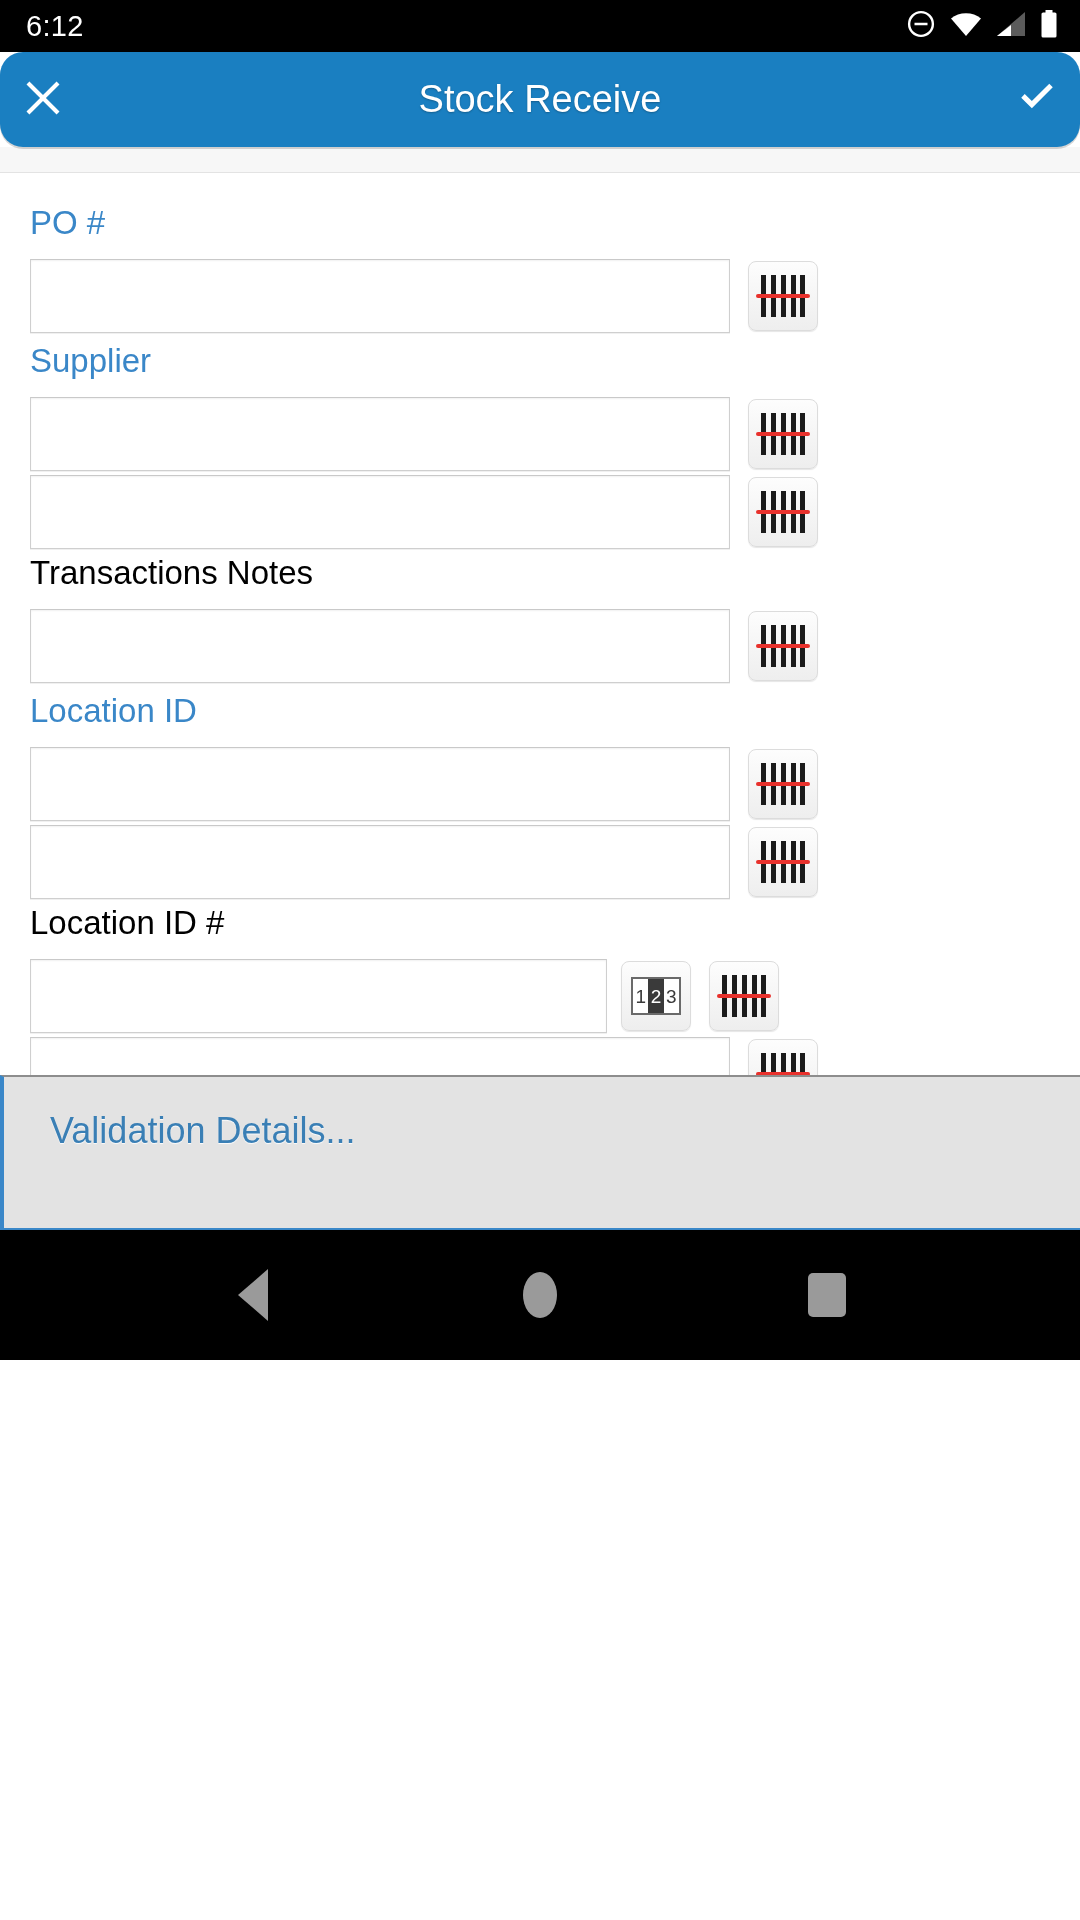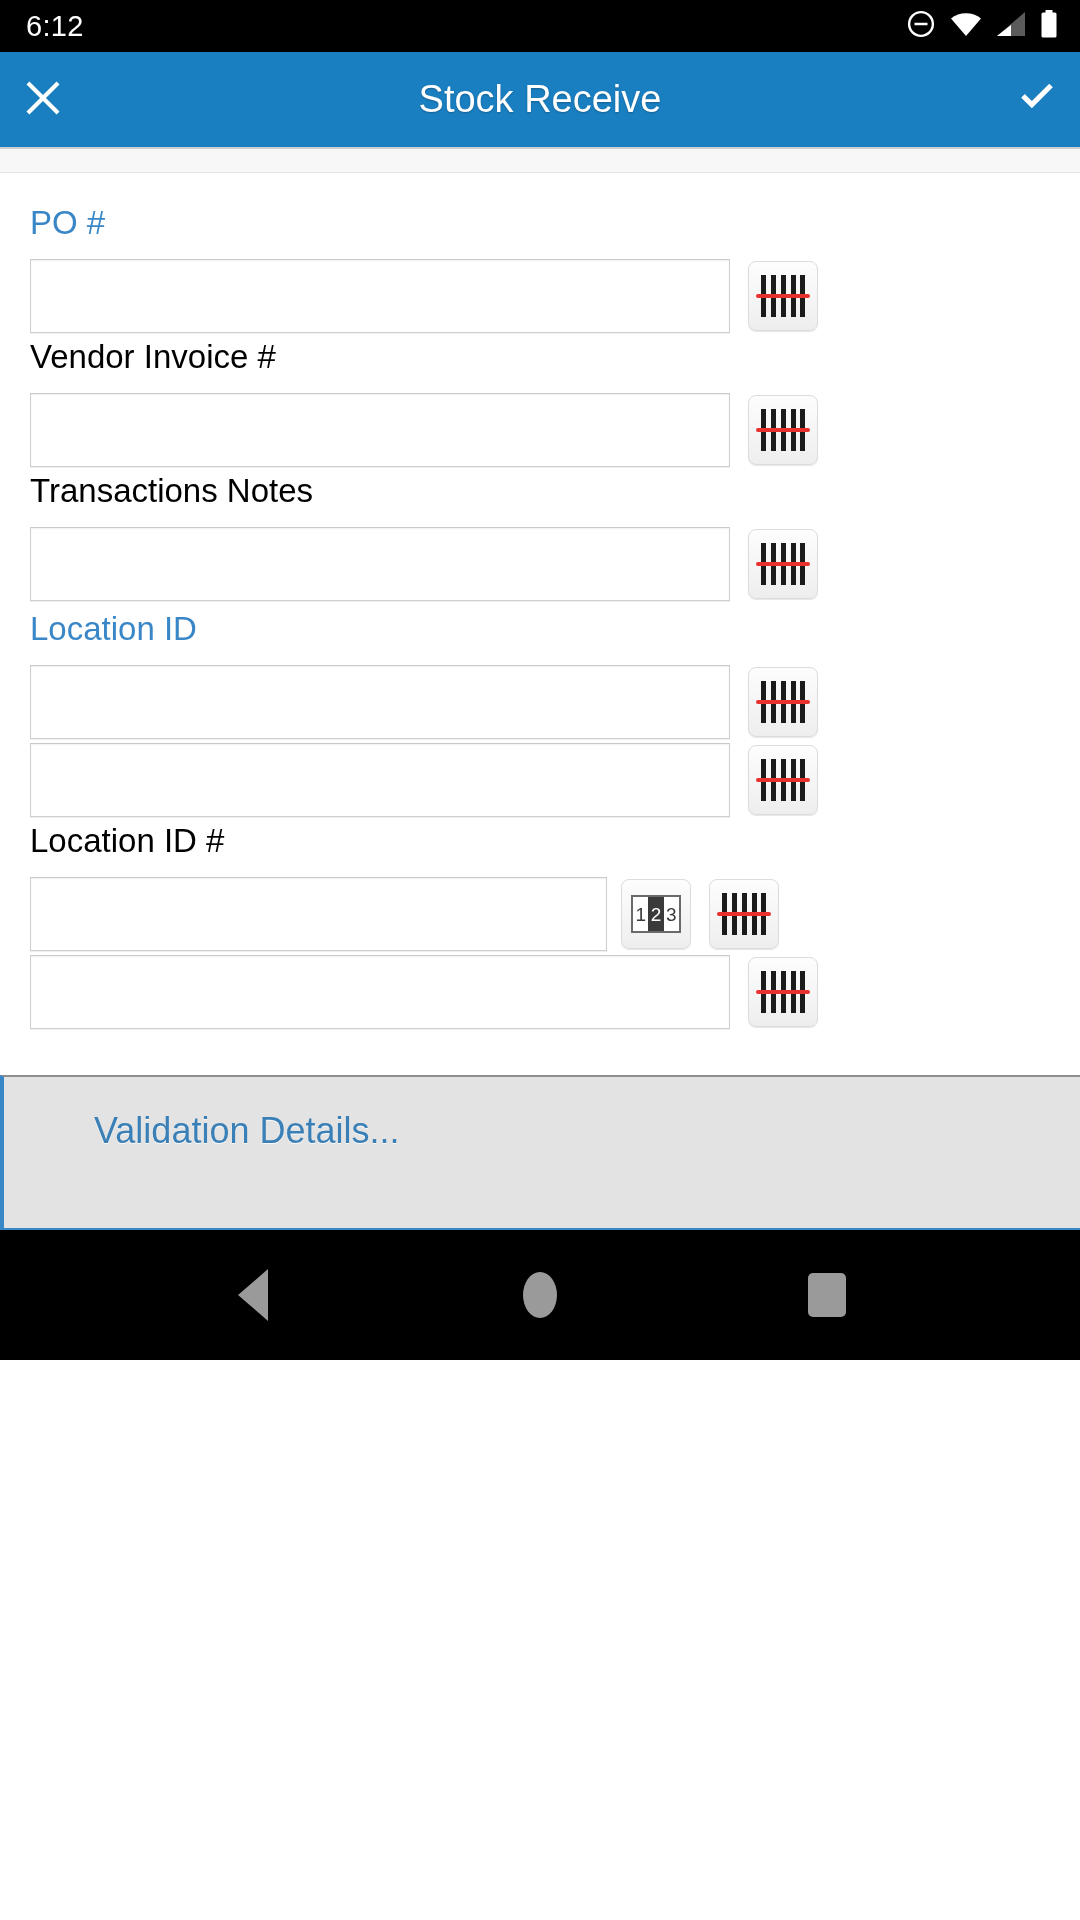--- a/index.html
+++ b/index.html
@@ -19,20 +19,21 @@
   }
   .status-time { color:#fff; font-size:29px; letter-spacing:.3px; line-height:1; }
   .status-icons { display:flex; align-items:center; gap:14px; }
   .ic { display:block; }
 
   
   .appbar {
     flex:0 0 95px; height:95px; background:#1a7fc1;
     display:flex; align-items:flex-start; position:relative;
     box-shadow:0 2px 0 rgba(0,0,0,0.16);
+    border-radius:23px;
   }
   .appbar-btn {
     width:86px; height:95px; display:flex; align-items:center; justify-content:center;
     cursor:pointer;
   }
   .appbar-title {
     position:absolute; left:0; right:0; text-align:center;
     color:#fff; font-size:38px; font-weight:400; line-height:95px;
     pointer-events:none;
     text-shadow:0 1px 2px rgba(0,0,0,.25);
@@ -96,21 +97,20 @@
   .validation {
     flex:0 0 155px; background:#e3e3e3;
     border-top:2px solid #8d8d8d;
     border-left:4px solid #3a87c8;
     border-bottom:2px solid #3a87c8;
     padding:32px 0 0 46px;
   }
   .validation-text {
     color:#3a7fb5; font-size:36px; line-height:44px;
     text-shadow:0 1px 1px rgba(255,255,255,.9);
-    margin-left:44px;
   }
 
   
   .navbar {
     flex:0 0 130px; background:#000;
     display:flex; align-items:center; justify-content:space-around;
     padding:0 110px;
   }
   .nav-btn { width:110px; height:110px; display:flex; align-items:center; justify-content:center; cursor:pointer; }
   .nav-back { width:0; height:0; border-top:26px solid transparent; border-bottom:26px solid transparent; border-right:30px solid #9a9a9a; }
@@ -183,23 +183,38 @@
               <i class="bar"></i>
               <i class="bar"></i>
               <i class="bar"></i>
               <i class="bar"></i>
             <i class="laser"></i>
           </span>
         </div>
       </div>
     </div>
 
-
-    <div class="field">
-      <div class="field-label">Vendor Invoice #</div>
+    <div class="field">
+      <div class="field-label blue">Supplier</div>
+      <div class="field-row">
+        <input class="field-input" type="text" placeholder="" style="">
+        <div class="icon-btn barcode">
+          <span class="bc">
+            <i class="bar"></i>
+              <i class="bar"></i>
+              <i class="bar"></i>
+              <i class="bar"></i>
+              <i class="bar"></i>
+            <i class="laser"></i>
+          </span>
+        </div>
+      </div>
+    </div>
+
+    <div class="field">
       <div class="field-row">
         <input class="field-input" type="text" placeholder="" style="">
         <div class="icon-btn barcode">
           <span class="bc">
             <i class="bar"></i>
               <i class="bar"></i>
               <i class="bar"></i>
               <i class="bar"></i>
               <i class="bar"></i>
             <i class="laser"></i>

